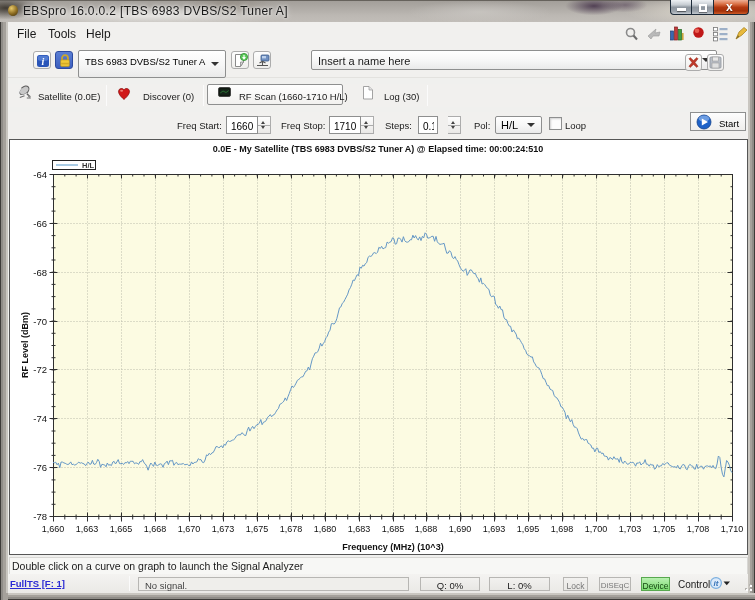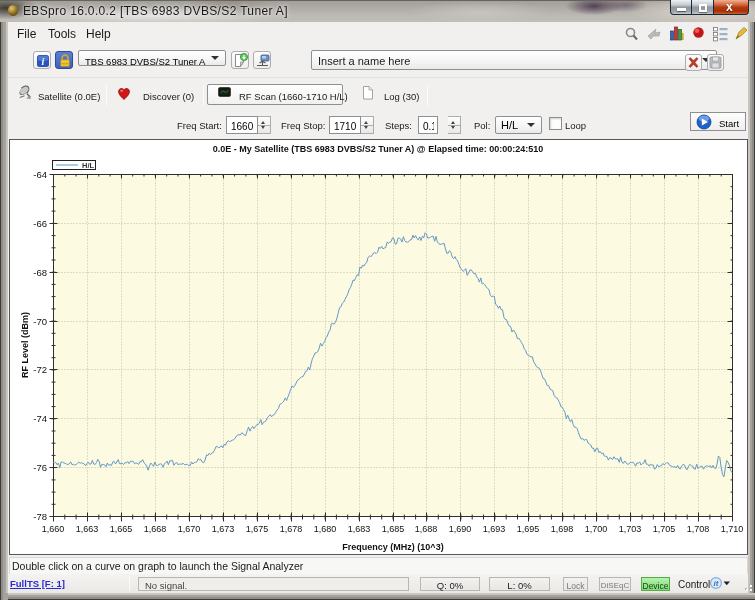--- a/index.html
+++ b/index.html
@@ -155,21 +155,21 @@
           <text x="7" y="11" font-size="10" font-weight="bold" font-family="Liberation Serif,serif" fill="#fff" text-anchor="middle" font-style="italic">i</text>
         </svg>
       </div>
       <div class="tbtn" style="left:47px; background:linear-gradient(180deg,#5B7FD4,#3D5FBF); border-color:#2C4AA0;">
         <svg width="16" height="16" style="position:absolute;left:1px;top:1px">
           <path d="M5 7 V5.2 a3 3 0 0 1 6 0 V7" fill="none" stroke="#caa72c" stroke-width="1.8"></path>
           <rect x="3.6" y="6.8" width="8.8" height="6.6" rx="1.2" fill="#f0c838" stroke="#b08a14" stroke-width="0.6"></rect>
           <rect x="4.2" y="9.8" width="7.6" height="1.6" fill="#c89c20" opacity="0.7"></rect>
         </svg>
       </div>
-      <div class="combo" style="left:70px; top:5px; width:148px; height:16px; padding:4px 0 0 6px; font-size:9.5px; padding-top:5px;">TBS 6983 DVBS/S2 Tuner A<span class="arr"></span></div>
+      <div class="combo" style="left:70px; top:5px; width:148px; height:28px; padding:4px 0 0 6px; font-size:9.5px; padding-top:5px;">TBS 6983 DVBS/S2 Tuner A<span class="arr"></span></div>
       <div class="tbtn" style="left:223px;">
         <svg width="16" height="16" style="position:absolute;left:1px;top:1px">
           <path d="M2.5 1.5 H10.5 V9 L7.5 13.5 H2.5 Z" fill="#fff" stroke="#8a8a8a" stroke-width="1"></path>
           <path d="M10.5 9 L7.5 13.5 L7.5 9 Z" fill="#d8d8d8" stroke="#8a8a8a" stroke-width="0.8"></path>
           <circle cx="11" cy="4" r="3.6" fill="#5cc95c" stroke="#2e8c2e" stroke-width="0.8"></circle>
           <path d="M11 2 V5.4 M9.6 4.2 L11 5.8 L12.4 4.2" stroke="#fff" stroke-width="1.1" fill="none"></path>
         </svg>
       </div>
       <div class="tbtn" style="left:245px;">
         <svg width="16" height="16" style="position:absolute;left:1px;top:1px">

